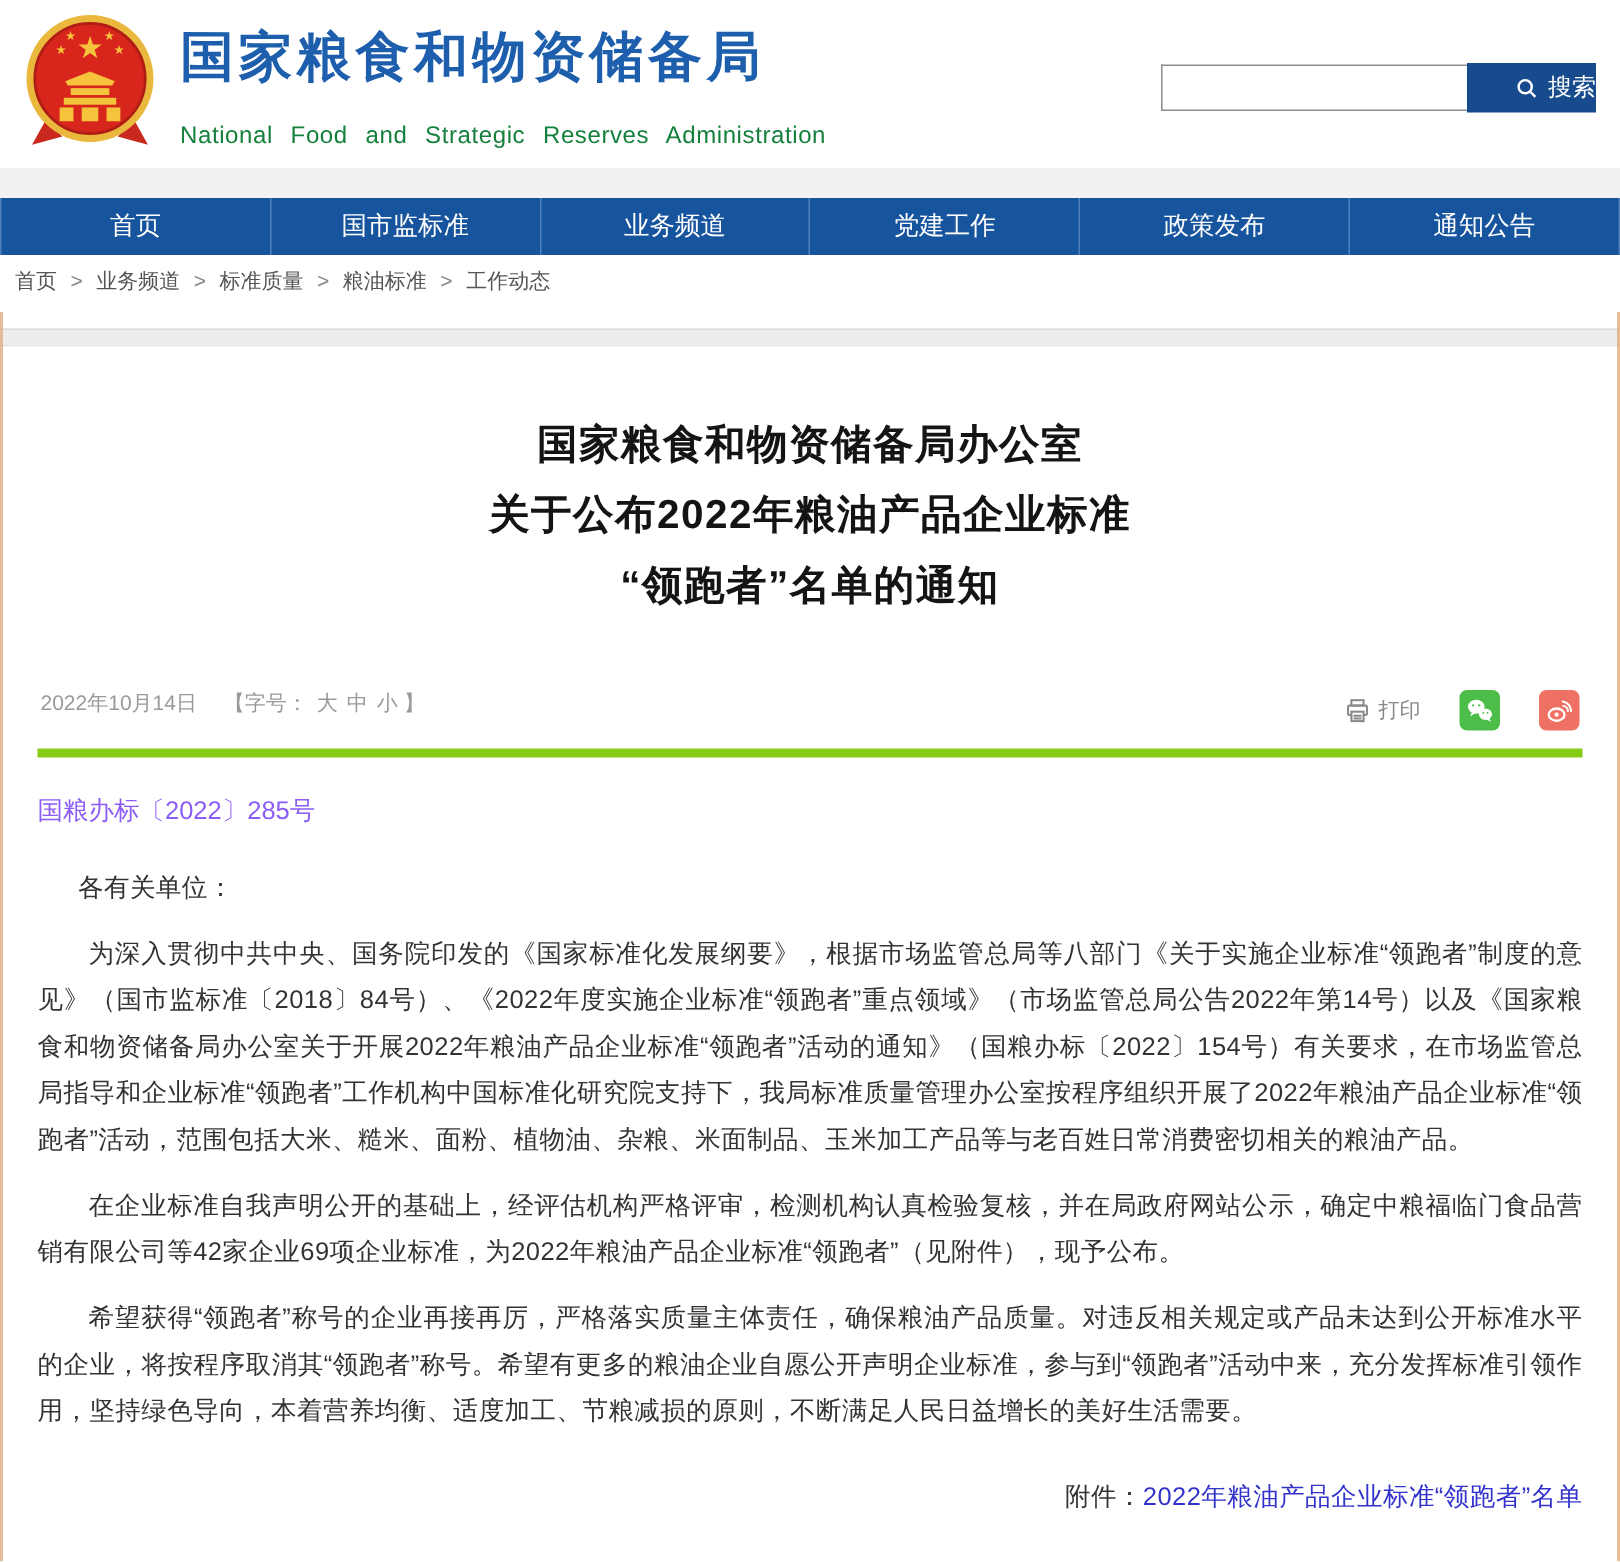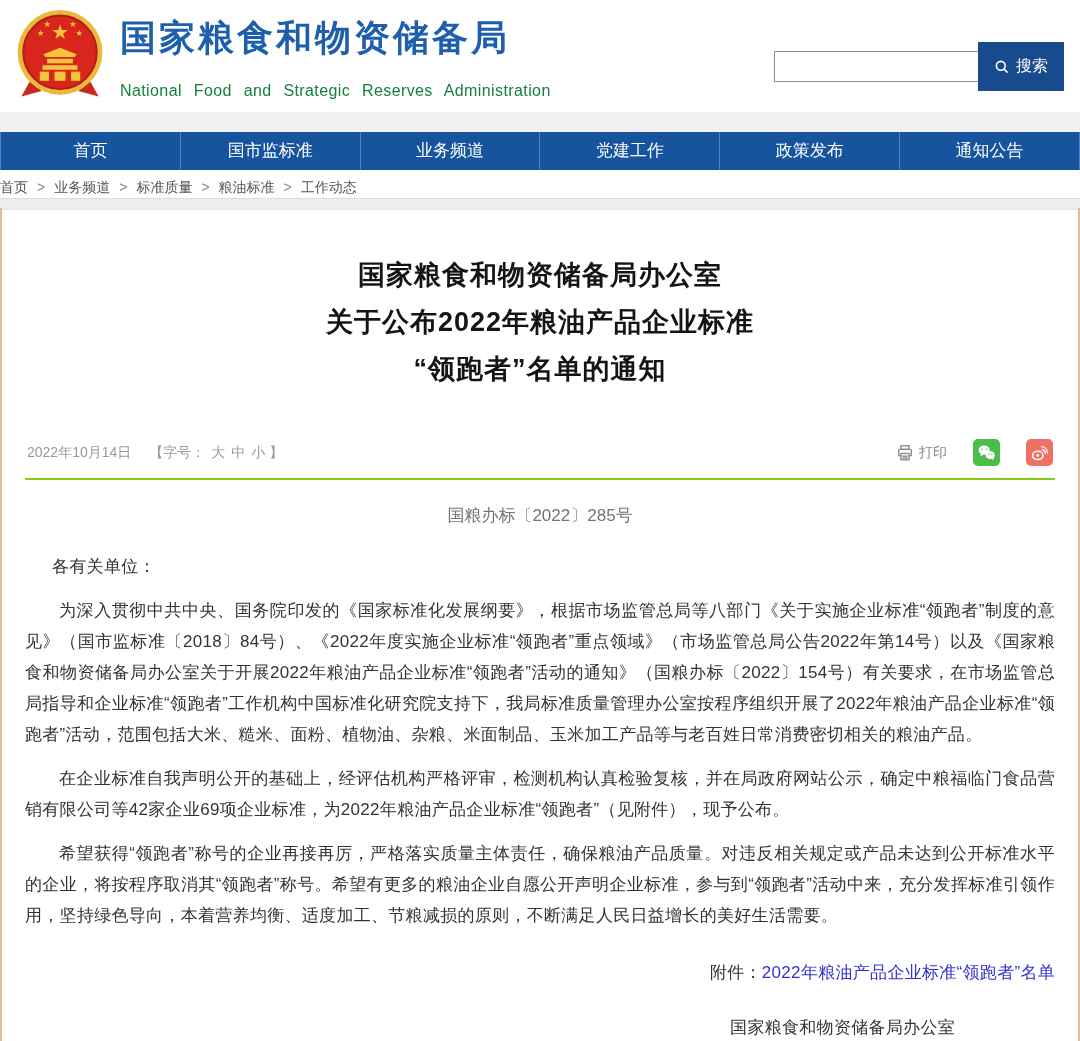--- a/index.html
+++ b/index.html
@@ -9,48 +9,48 @@
   .page::before { left:0; } .page::after { right:0; }
 
   
   .site-header { height:112px; background:#fff; position:relative; }
   .logo { position:absolute; left:14px; top:8px; width:92px; height:96px; }
   .titles { position:absolute; left:120px; top:12px; }
   .site-cn { font-size:36px; font-weight:700; color:#1d5fad; letter-spacing:3px; line-height:52px; }
   .site-en { font-size:16px; color:#15803d; margin-top:18px; letter-spacing:.4px; word-spacing:7px; }
   .search { position:absolute; right:16px; top:42px; display:flex; align-items:center; }
   .search input { width:204px; height:31px; border:1px solid #8c8c8c; border-right:none; outline:none; font-size:14px; padding:0 8px; }
-  .search button { width:86px; height:49px; background:#174b8d; border:none; color:#fff; font-size:16px; display:flex; align-items:center; justify-content:center; gap:6px; cursor:pointer; }
+  .search button { width:86px; height:33px; background:#174b8d; border:none; color:#fff; font-size:16px; display:flex; align-items:center; justify-content:flex-end; gap:6px; cursor:pointer; }
 
   
   .gap1 { height:20px; background:#f1f1f1; }
   .main-nav { height:38px; background:#17549e; display:flex; }
   .nav-item { flex:1; text-align:center; line-height:38px; color:#fff; font-size:17px; text-decoration:none; border-right:1px solid #4f80bb; cursor:pointer; }
   .nav-item:first-child { border-left:1px solid #4f80bb; }
 
   
-  .breadcrumb { height:28px; line-height:34px; font-size:14px; color:#555; background:#fff; }
+  .breadcrumb { height:49px; line-height:34px; padding-left:10px; font-size:14px; color:#555; background:#fff; }
   .crumb { color:#555; text-decoration:none; cursor:pointer; }
   .crumb-sep { margin:0 9px; color:#888; }
   .gap2 { height:12px; background:#ededed; border-top:1px solid #dcdcdc; border-bottom:1px solid #e3e3e3; }
 
   
   .card { background:#fff; padding:42px 25px 20px 25px; }
   .doc-title { text-align:center; font-size:27px; color:#141414; font-weight:600; line-height:47px; letter-spacing:1px; }
-  .meta { margin-top:46px; display:flex; justify-content:space-between; align-items:center; font-size:14px; color:#999; padding:0 2px 12px 2px; border-bottom:2px solid #84cc16; }
+  .meta { margin-top:46px; display:flex; justify-content:space-between; align-items:flex-start; font-size:14px; color:#999; padding:0 2px 12px 2px; border-bottom:6px solid #84cc16; }
   .meta-left span { margin-right:4px; }
   .meta-date { margin-right:14px !important; }
   .fs-opt { cursor:pointer; margin:0 2px; }
   .meta-right { display:flex; align-items:center; gap:26px; }
   .print-btn { display:flex; align-items:center; gap:5px; color:#888; cursor:pointer; font-size:14px; }
   .share-badge { width:27px; height:27px; border-radius:5px; display:flex; align-items:center; justify-content:center; cursor:pointer; }
   .wechat { background:#4dbd4a; }
   .weibo { background:#ef7163; }
 
-  .doc-number { text-align:center; font-size:17px; color:#737373; margin-top:24px; }
+  .doc-number { text-align:left; font-size:17px; color:#8b5cf6; margin-top:24px; }
 
   .body-text { font-size:17px; color:#333; line-height:31px; letter-spacing:.3px; }
   .salutation { margin-top:24px;margin-left:27px; }
   .para { text-indent:2em; text-align:justify; margin-top:13px; }
   .attachment { margin-top:26px; text-indent:2em;text-align:right; }
   .attachment a { color:#3333cc; text-decoration:none; cursor:pointer; }
 
   .signature { text-align:right; font-size:17px; color:#333; margin-top:24px; }
   .sig-name { margin-right:100px; }
 </style>

